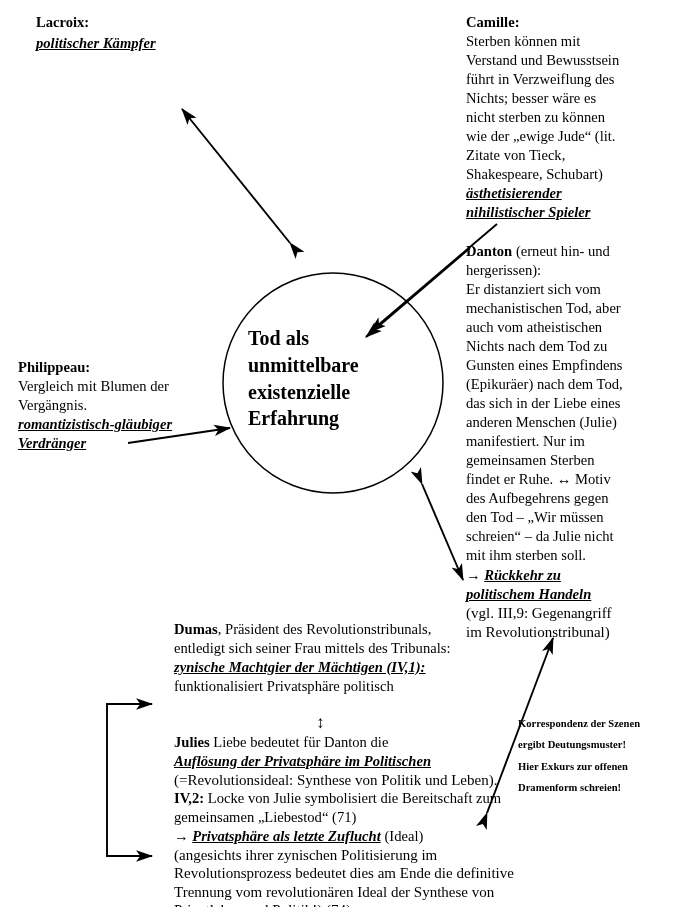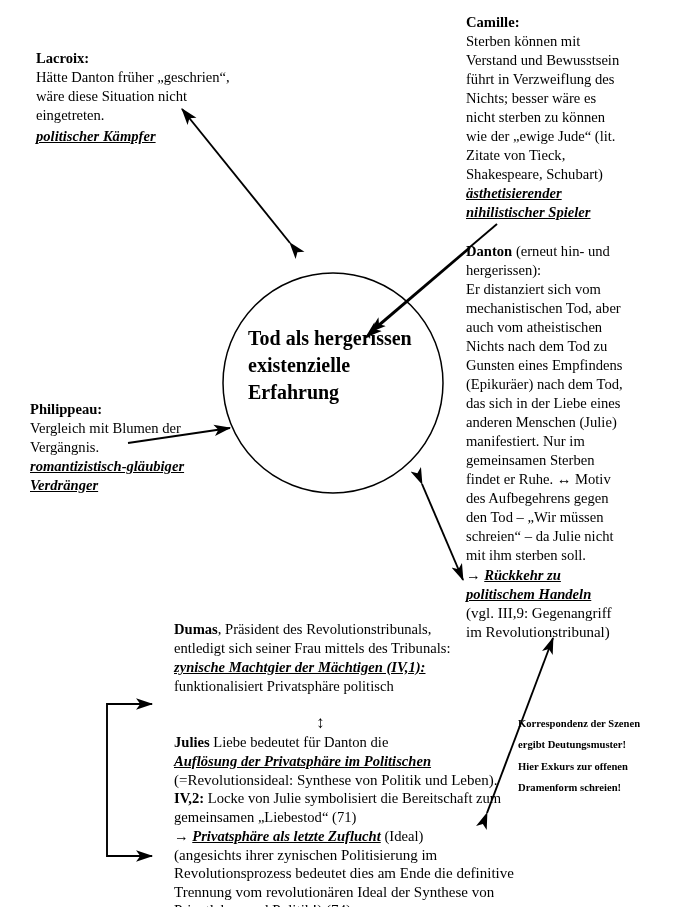--- a/index.html
+++ b/index.html
@@ -67,50 +67,49 @@
 
   <line x1="422" y1="484" x2="463" y2="580" stroke="#000" stroke-width="1.9" marker-end="url(#ah)" marker-start="url(#ah)"></line>
 
   <path d="M152,704 L107,704 L107,856 L152,856" fill="none" stroke="#000" stroke-width="1.9"></path>
   <line x1="107" y1="704" x2="152" y2="704" stroke="#000" stroke-width="1.9" marker-end="url(#ah)"></line>
   <line x1="107" y1="856" x2="152" y2="856" stroke="#000" stroke-width="1.9" marker-end="url(#ah)"></line>
 
   <line x1="487" y1="813" x2="553" y2="638" stroke="#000" stroke-width="1.9" marker-end="url(#ah)" marker-start="url(#ah)"></line>
 </svg>
 
-<div class="blk" style="left:36px; top:13px; width:215px;margin-top:36px;">
+<div class="blk" style="left:36px; top:13px; width:215px;">
   <div class="b">Lacroix:</div>
-  <div>Hätte Danton früher „geschrien“, wäre diese Situation nicht eingetreten.</div>
   <div class="bu" style="display:inline-block;margin-top:2px;">politischer Kämpfer</div>
 </div>
 
 <div class="blk" style="left:466px; top:13px; width:162px;">
   <div class="b">Camille:</div>
   <div>Sterben können mit Verstand und Bewusstsein führt in Verzweiflung des Nichts; besser wäre es nicht sterben zu können wie der „ewige Jude“ (lit. Zitate von Tieck, Shakespeare, Schubart)</div>
   <div class="bu" style="display:inline;">ästhetisierender nihilistischer Spieler</div>
 </div>
 
 <div class="blk" style="left:466px; top:242px; width:163px;">
   <div>
     <span class="b">Danton</span><span> (erneut hin- und hergerissen):</span>
   </div>
   <div>Er distanziert sich vom mechanistischen Tod, aber auch vom atheistischen Nichts nach dem Tod zu Gunsten eines Empfindens (Epikuräer) nach dem Tod, das sich in der Liebe eines anderen Menschen (Julie) manifestiert. Nur im gemeinsamen Sterben findet er Ruhe. ↔ Motiv des Aufbegehrens gegen den Tod – „Wir müssen schreien“ – da Julie nicht mit ihm sterben soll.</div>
   <div style="margin-top:2px;">
     <span>→ </span><span class="bu">Rückkehr zu politischem Handeln</span>
   </div>
   <div class="small">(vgl. III,9: Gegenangriff im Revolutionstribunal)</div>
 </div>
 
-<div class="blk" style="left:30px; top:358px; width:200px;margin-top:42px;">
+<div class="blk" style="left:18px; top:358px; width:200px;">
   <div class="b">Philippeau:</div>
   <div>Vergleich mit Blumen der Vergängnis.</div>
   <div class="bu" style="display:inline;text-align:center;">romantizistisch-gläubiger Verdränger</div>
 </div>
 
-<div class="circle-text">Tod als hergerissen existenzielle Erfahrung</div>
+<div class="circle-text">Tod als unmittelbare existenzielle Erfahrung</div>
 
 <div class="blk" style="left:174px; top:620px; width:300px;">
   <div>
     <span class="b">Dumas</span><span>, Präsident des Revolutionstribunals, entledigt sich seiner Frau mittels des Tribunals:</span>
   </div>
   <div class="bu" style="display:inline-block;">zynische Machtgier der Mächtigen (IV,1):</div>
   <div>funktionalisiert Privatsphäre politisch</div>
 </div>
 
 <div class="blk" style="left:316px; top:712px; font-size:17px;">↕</div>

